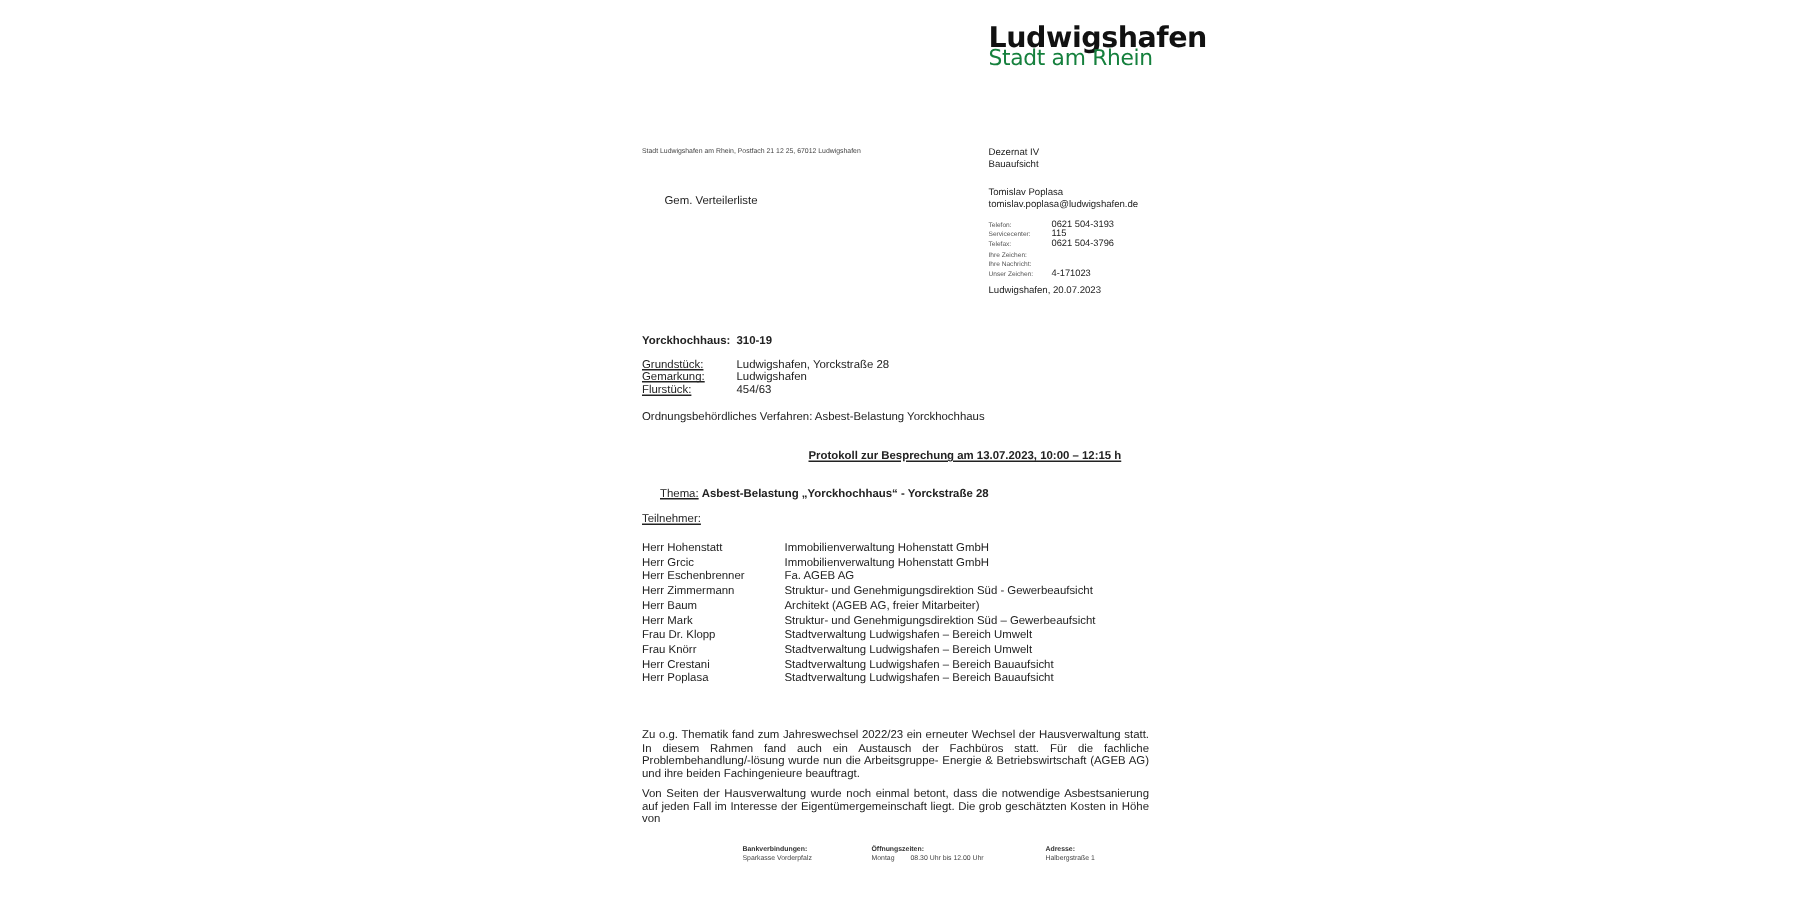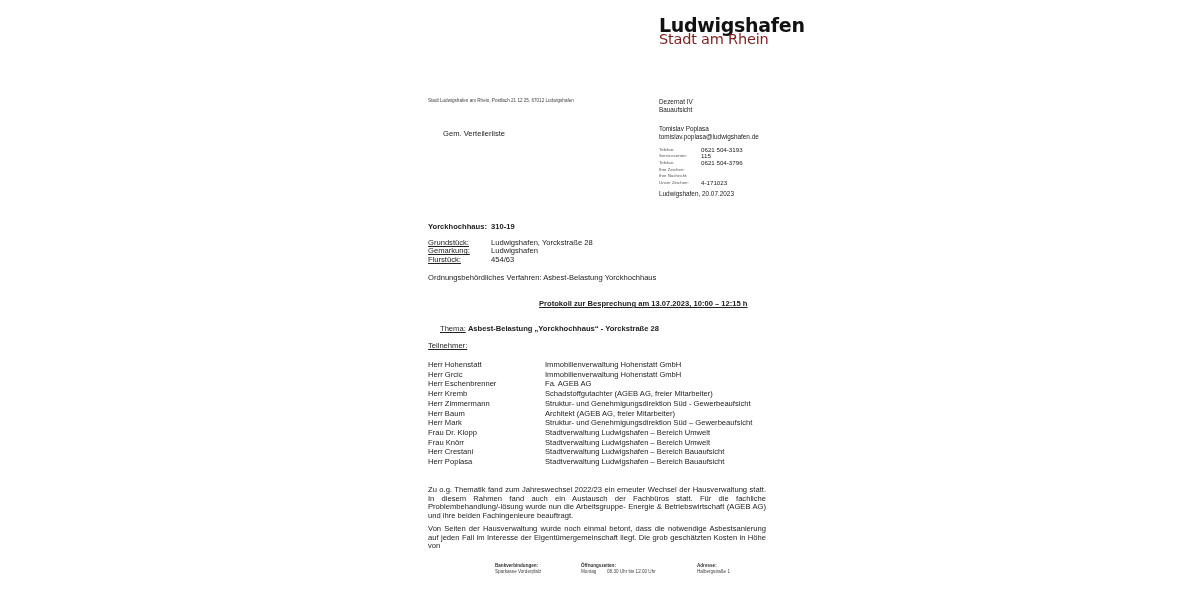--- a/index.html
+++ b/index.html
@@ -3,21 +3,21 @@
   <meta charset="utf-8">
   <style>
     html, body { margin: 0; padding: 0; }
     body {
       width: 1200px; height: 600px; background: #ffffff; overflow: hidden;
       font-family: "Liberation Sans", sans-serif; color: #111;
       position: relative;
     }
     .abs { position: absolute; white-space: nowrap; }
     .logo-main { left: 659px; top: 14px; font-family: "DejaVu Sans", sans-serif; font-weight: bold; font-size: 19px; letter-spacing: -0.3px; color: #111; }
-    .logo-sub { left: 659px; top: 31px; font-family: "DejaVu Sans", sans-serif; font-size: 14.5px; color: #7f1d1d; letter-spacing: -0.2px; }
+    .logo-sub { left: 659px; top: 31px; font-family: "DejaVu Sans", sans-serif; font-size: 14.5px; color: #15803d; letter-spacing: -0.2px; }
     .tiny { font-size: 4.6px; color: #444; }
     .small { font-size: 6.4px; color: #222; }
     .body8 { font-size: 7.6px; color: #222; }
     .bold { font-weight: bold; }
     .u { text-decoration: underline; }
     .sender { left: 428px; top: 98px; }
     .recipient { left: 443px; top: 129px; }
     .dept { left: 659px; top: 98px; line-height: 8px; }
     .contact { left: 659px; top: 125px; line-height: 8px; }
     .contact-table { left: 659px; top: 146px; }
@@ -29,21 +29,21 @@
     .ref-row .k { width: 63px; }
     .props { left: 428px; top: 239px; line-height: 8.3px; }
     .props .row { display: flex; }
     .props .k { width: 63px; }
     .procedure { left: 428px; top: 273px; }
     .title { left: 495px; top: 299px; font-weight: bold; text-decoration: underline; margin-left: 44px; }
     .thema { left: 440px; top: 324px; }
     .teilnehmer-label { left: 428px; top: 341px; }
     .participants { left: 428px; top: 360px; line-height: 9.7px; }
     .participants .row { display: flex; }
-    .participants .n { width: 117px; }
+    .participants .n { width: 95px; }
     .para { left: 428px; width: 338px; white-space: normal; text-align: justify; line-height: 8.6px; }
     .para1 { top: 486px; }
     .para2 { top: 525px; }
     .footer { top: 563px; line-height: 6px; }
     .footer .h { font-weight: bold; font-size: 4.6px; color: #333; }
     .footer .t { font-size: 4.6px; color: #444; }
     .fcol1 { left: 495px; }
     .fcol2 { left: 581px; }
     .fcol3 { left: 697px; }
     .fcol2 .t span { display: inline-block; width: 26px; }
@@ -136,24 +136,20 @@
       </div>
     <div class="row">
         <span class="n">Herr Grcic</span>
         <span>Immobilienverwaltung Hohenstatt GmbH</span>
       </div>
     <div class="row">
         <span class="n">Herr Eschenbrenner</span>
         <span>Fa. AGEB AG</span>
       </div>
     <div class="row">
-        <span class="n">Herr Kremb</span>
-        <span>Schadstoffgutachter (AGEB AG, freier Mitarbeiter)</span>
-      </div>
-    <div class="row">
         <span class="n">Herr Zimmermann</span>
         <span>Struktur- und Genehmigungsdirektion Süd - Gewerbeaufsicht</span>
       </div>
     <div class="row">
         <span class="n">Herr Baum</span>
         <span>Architekt (AGEB AG, freier Mitarbeiter)</span>
       </div>
     <div class="row">
         <span class="n">Herr Mark</span>
         <span>Struktur- und Genehmigungsdirektion Süd – Gewerbeaufsicht</span>

